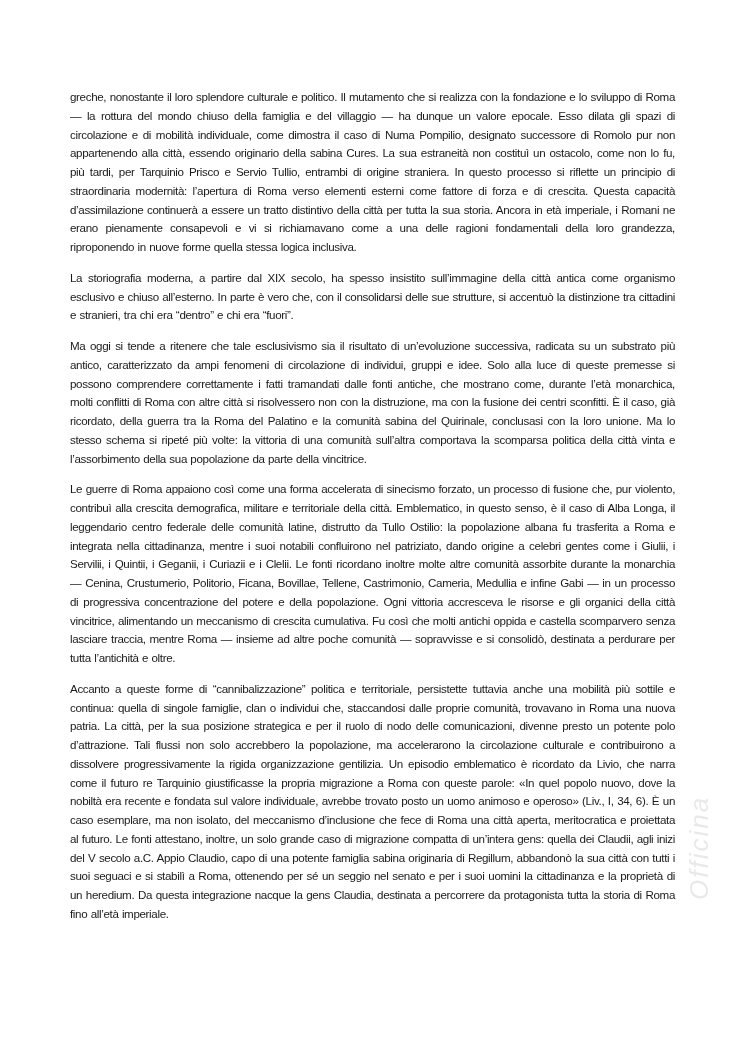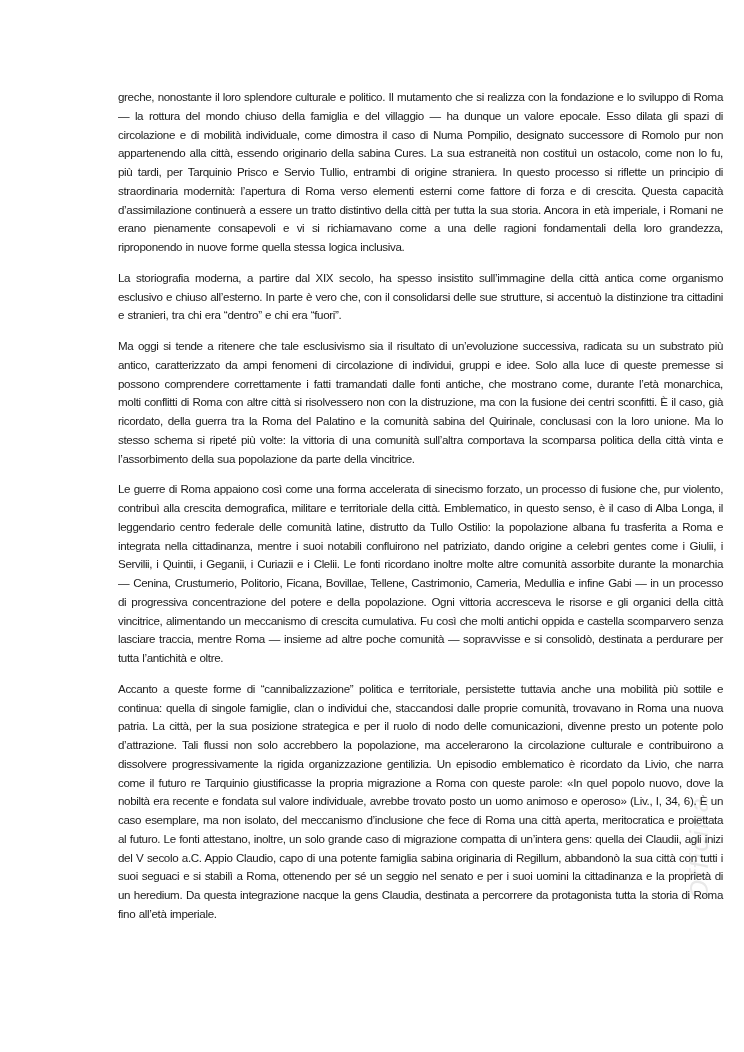--- a/index.html
+++ b/index.html
@@ -18,21 +18,20 @@
     left: 70px;
     top: 88px;
     width: 605px;
     font-family: "Liberation Sans", sans-serif;
     font-size: 11.6px;
     letter-spacing: -0.35px;
     word-spacing: 0.5px;
     line-height: 18.75px;
     color: #1a1a1a;
     text-align: justify;
-    margin-left: 48px;
   }
   .page p {
     margin: 0 0 12px 0;
     text-align: justify;
     hyphens: none;
   }
   .watermark {
     position: absolute;
     left: 684px;
     top: 520px;

